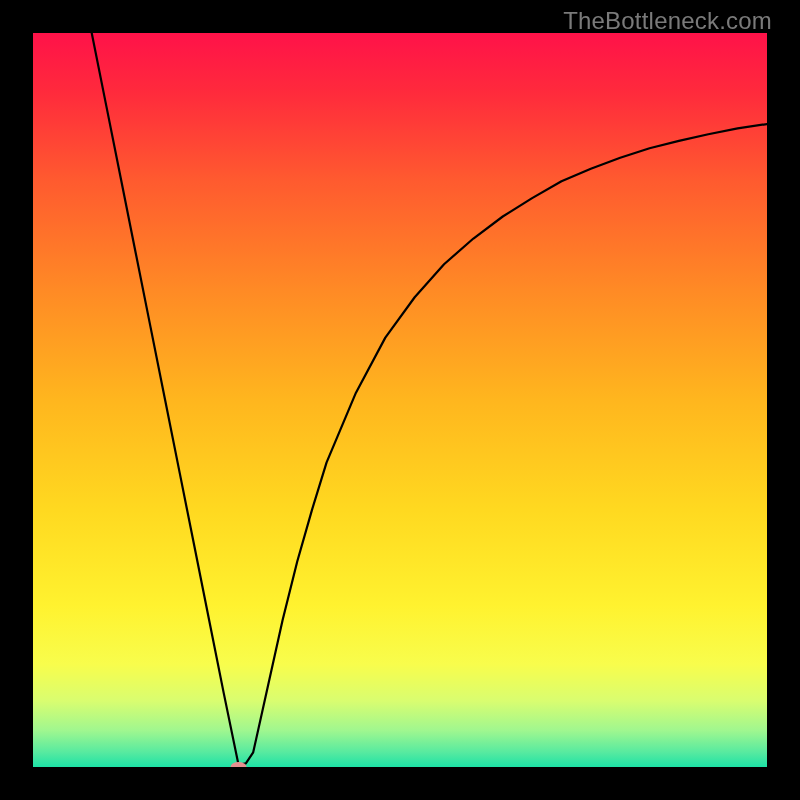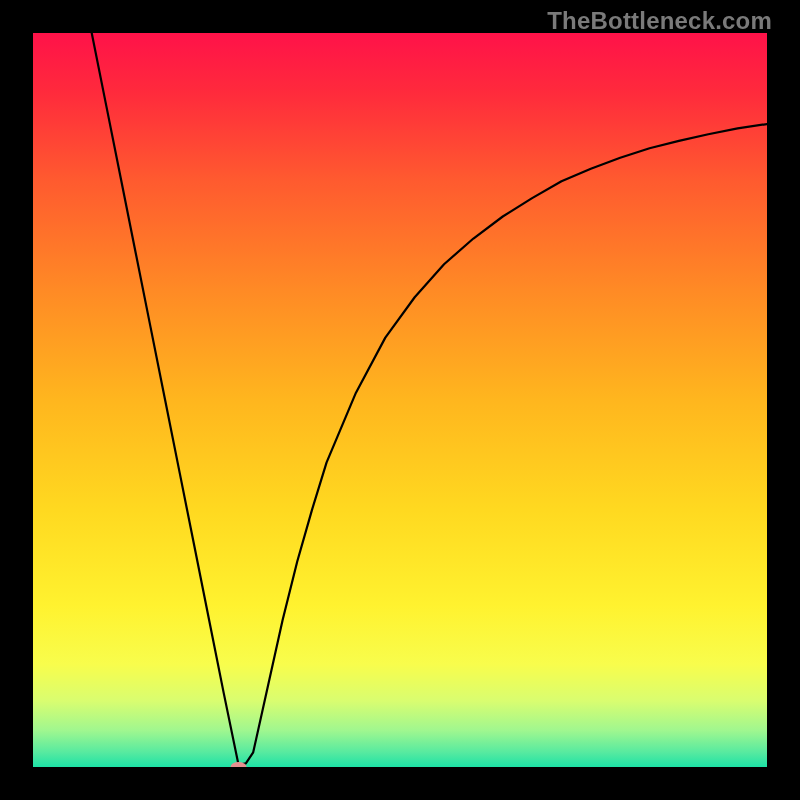--- a/index.html
+++ b/index.html
@@ -23,21 +23,21 @@
     width: 734px;
     height: 734px;
     overflow: hidden;
   }
   .watermark {
     position: absolute;
     top: 7px;
     right: 28px;
     color: #7a7a7a;
     font-size: 24px;
-    font-weight: 700;
+    font-weight: 400;
     letter-spacing: 0.2px;
     user-select: none;
   }
   svg {
     display: block;
   }
 </style>
 </head>
 <body>
 

